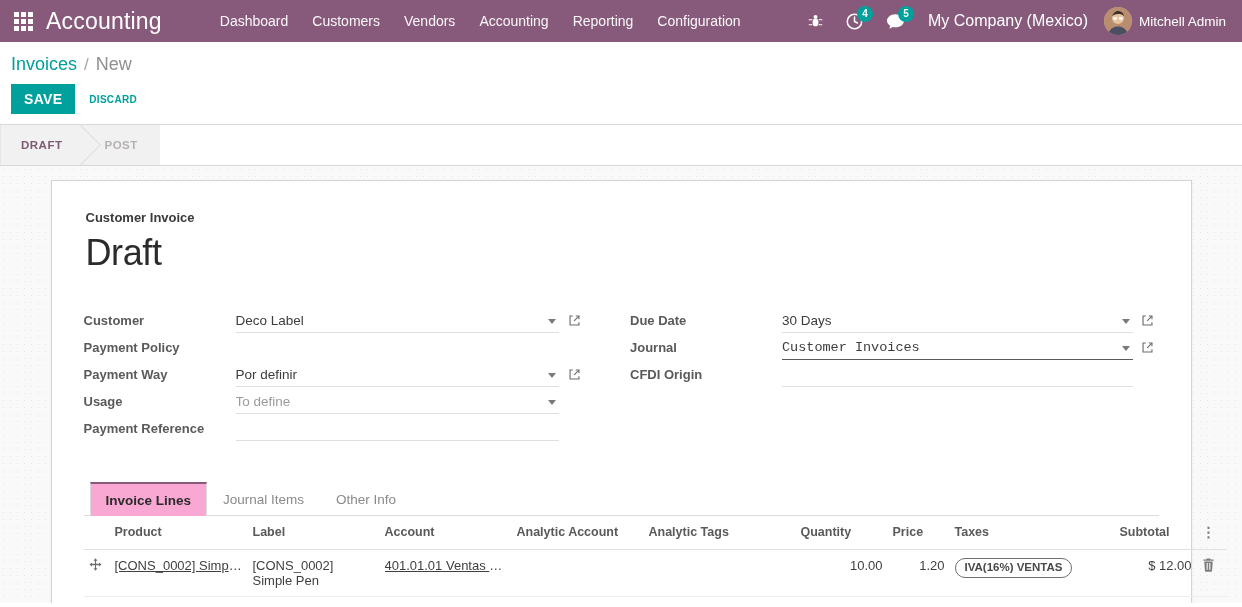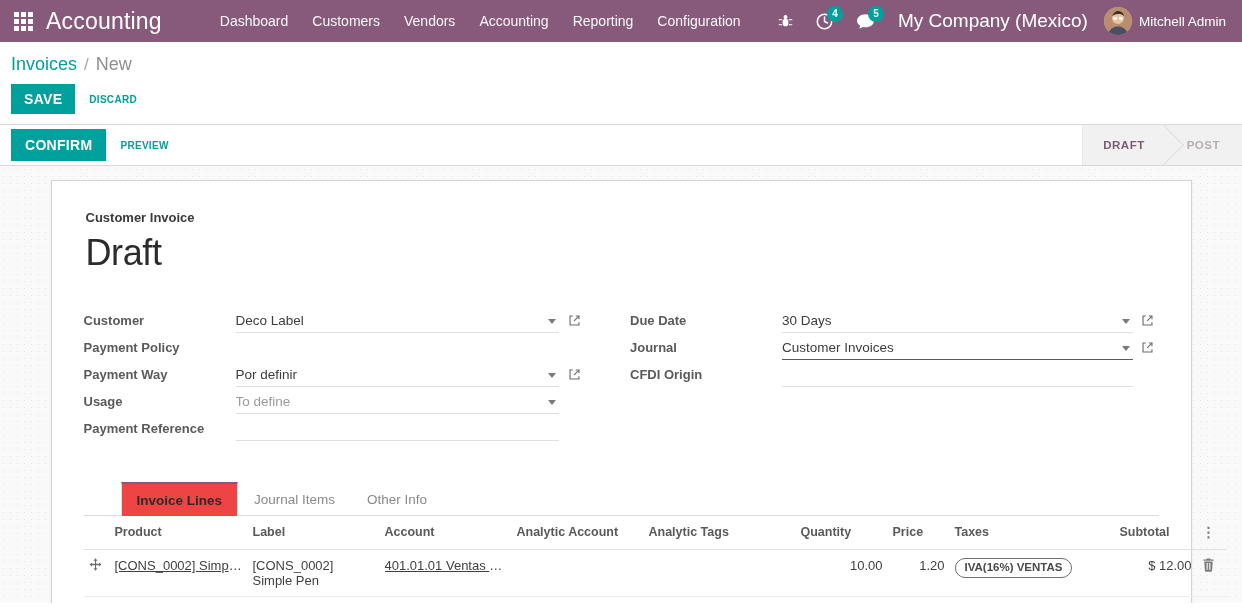--- a/index.html
+++ b/index.html
@@ -71,21 +71,21 @@
     color: #fff;
     font-size: 10px;
     line-height: 1;
     padding: 3px 5px;
     border-radius: 9px;
     font-weight: 600;
     min-width: 16px;
     text-align: center;
   }
   .company-name {
-    font-size: 19px;
+    font-size: 16px;
     padding: 0 12px;
     white-space: nowrap;
     cursor: pointer;
   }
   .user-menu {
     display: flex; align-items: center; gap: 7px;
     padding: 0 8px 0 4px;
     cursor: pointer;
     white-space: nowrap;
     font-size: 13.5px;
@@ -258,21 +258,21 @@
   }
   .fld {
     flex: 1;
     position: relative;
     display: flex;
     align-items: flex-end;
     height: 25px;
     border-bottom: 1px solid #dfdfdf;
     padding-bottom: 2px;
   }
-  .fld.focused { border-bottom: 1px solid #5a5a5a; }
+  .fld.focused { border-bottom: 1px solid #5a5a5a; font-family: Liberation Mono, monospace; }
   .fld-text {
     font-size: 13.5px;
     color: #3c3c3c;
     line-height: 18px;
     white-space: nowrap;
     overflow: hidden;
   }
   .fld-text.muted { color: #9b9b9b; }
   .caret-down {
     position: absolute;
@@ -309,24 +309,23 @@
     border: 1px solid transparent;
     border-bottom: none;
     cursor: pointer;
     background: transparent;
     margin-bottom: -1px;
     position: relative;
   }
   .nb-tab.active {
     color: #2b2b2b;
     font-weight: 700;
-    background: #ef4444;
+    background: #f9a8d4;
     border-color: #dcdcdc;
     border-top: 2px solid #875a7b;
-    margin-left: 31px;
   }
 
   
   table.lines {
     width: 100%;
     border-collapse: collapse;
     margin-top: 0;
     table-layout: fixed;
   }
   table.lines th {
@@ -471,24 +470,20 @@
     <span class="sep">/</span>
     <span class="crumb-current">New</span>
   </div>
   <div class="btn-row">
     <button class="btn-primary">SAVE</button>
     <button class="btn-link">DISCARD</button>
   </div>
 </div>
 
 <div class="statusbar-row">
-  <div class="sb-buttons">
-    <button class="btn-primary">CONFIRM</button>
-    <button class="btn-link">PREVIEW</button>
-  </div>
   <div class="statusbar">
     <div class="st-item active">DRAFT</div>
     <div class="st-item">POST</div>
   </div>
 </div>
 
 <div class="form-area">
   <div class="sheet">
 
     <div class="sheet-subtitle">Customer Invoice</div>

